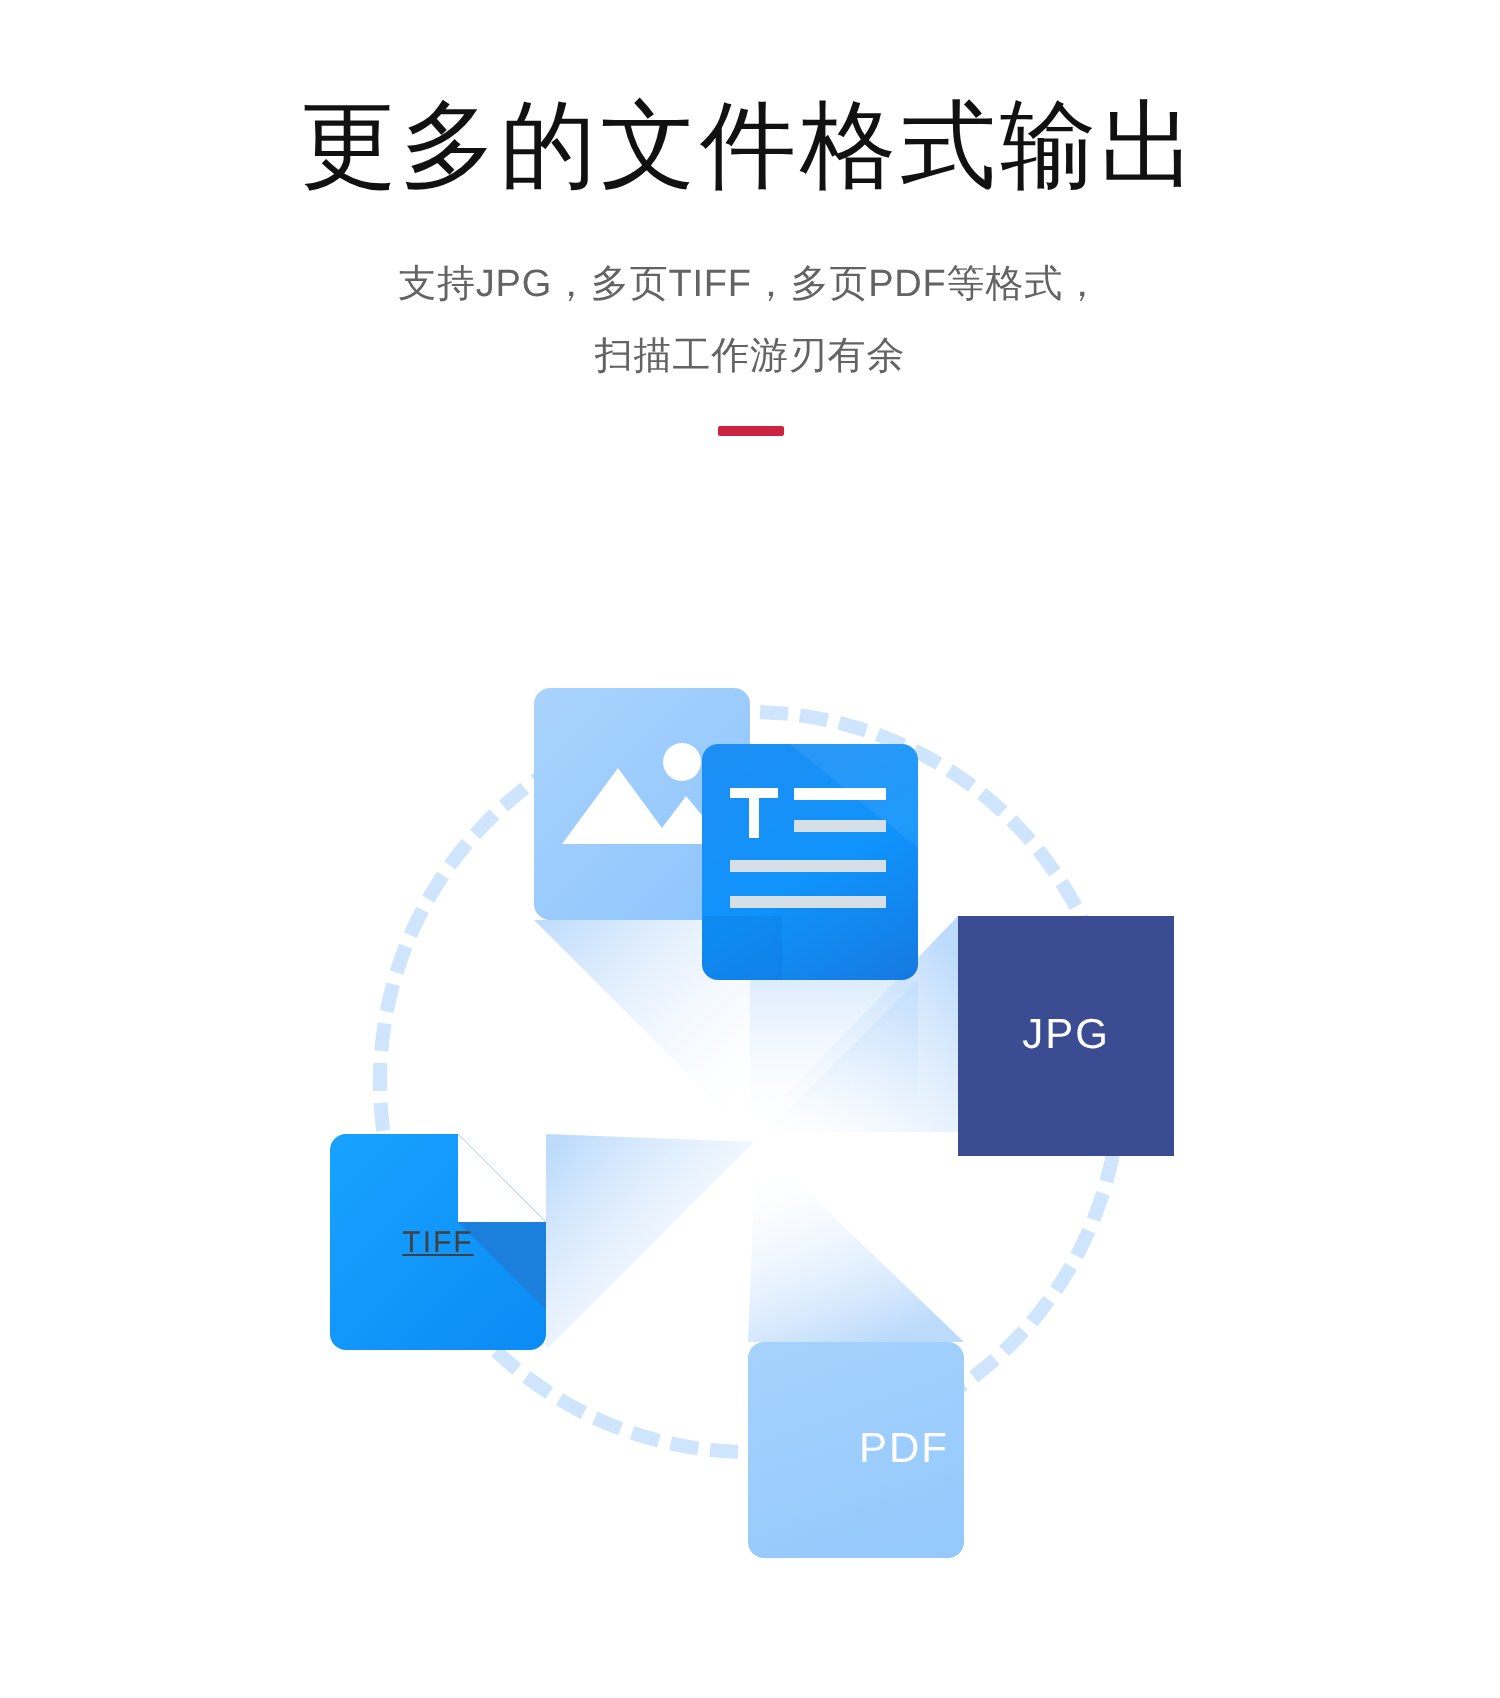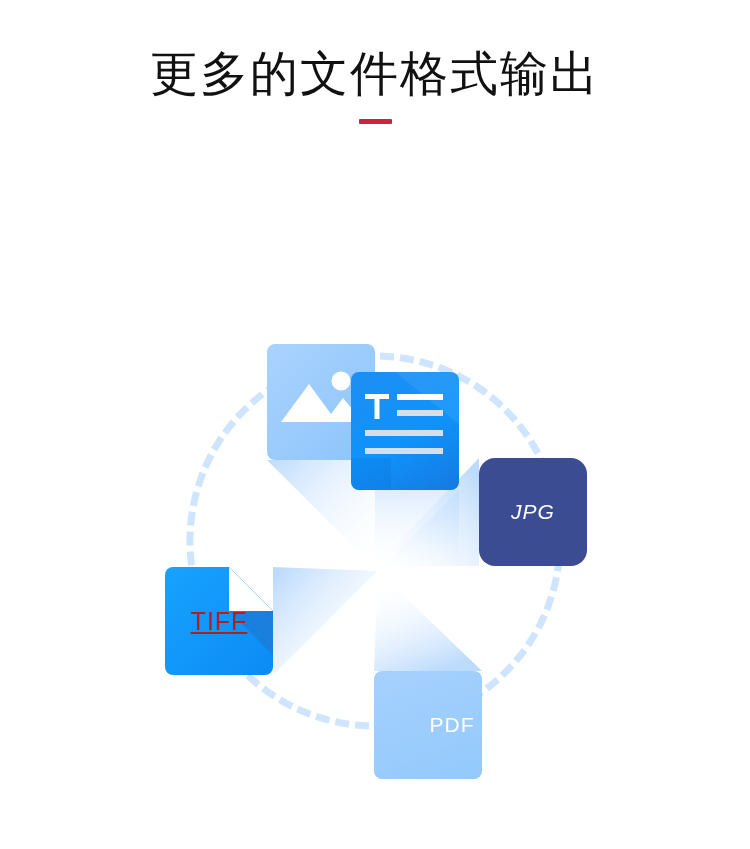--- a/index.html
+++ b/index.html
@@ -120,45 +120,44 @@
     border-radius: 8px;
     overflow: hidden;
   }
   .card-text .doc-svg { display: block; }
 
   
   .card-jpg {
     left: 314px;
     top: 142px;
     width: 108px;
-    height: 108px;
+    height: 120px;
     background: #3c4c92;
-    border-radius: 16px;
-    font-style: italic;
+    border-radius: 0;
   }
 
   
   .card-tiff {
     left: 0px;
     top: 251px;
     width: 108px;
     height: 108px;
     border-radius: 8px;
     background: transparent;
   }
   .card-tiff .file-svg { position: absolute; left: 0; top: 0; }
   .card-tiff .file-label {
     position: absolute;
     left: 0; top: 0;
     width: 108px; height: 108px;
     display: flex;
     align-items: center;
     justify-content: center;
-    color: #b91c1c;
-    font-size: 25px;
+    color: #404040;
+    font-size: 15px;
     letter-spacing: 1px;
     text-decoration: underline;
   }
 
   
   .card-pdf {
     left: 209px;
     top: 355px;
     width: 108px;
     height: 108px;
@@ -168,20 +167,24 @@
   }
 
   .card-label { user-select: none; }
 </style>
 </head>
 <body>
 
 <div class="header">
   <h1 class="page-title">更多的文件格式输出</h1>
 
+  <p class="subtitle">
+    <span class="subtitle-line">支持JPG，多页TIFF，多页PDF等格式，</span>
+    <span class="subtitle-line">扫描工作游刃有余</span>
+  </p>
 
   <div class="divider-wrap">
     <div class="divider"></div>
   </div>
 </div>
 
 <div class="stage">
   <div class="stage-inner">
 
     <svg class="dashed-circle" viewBox="0 0 378 378">

